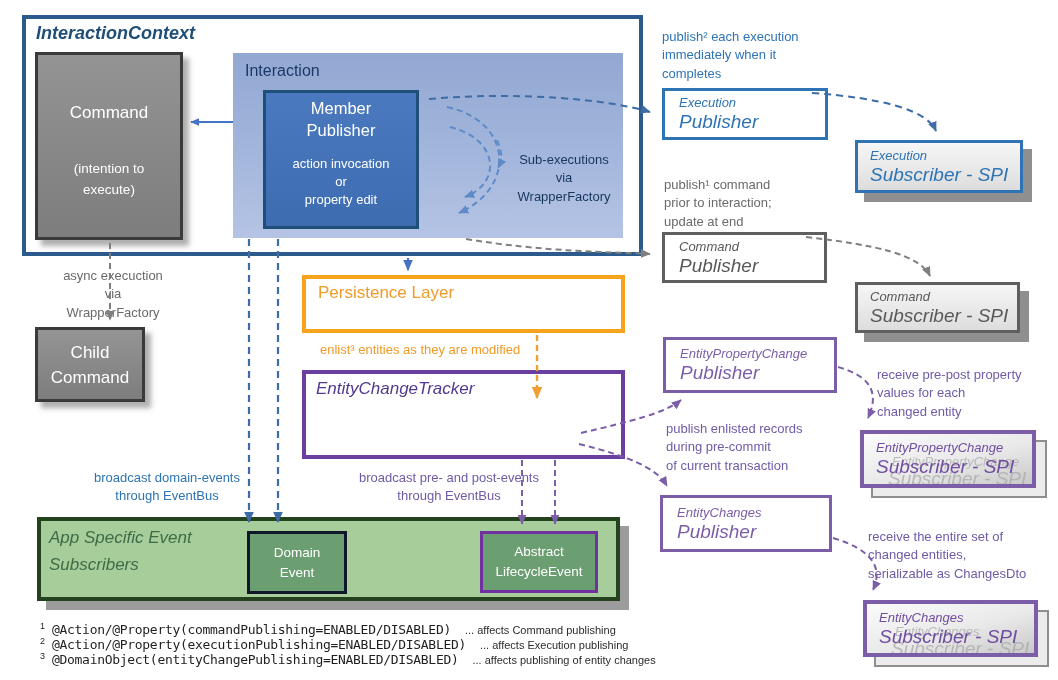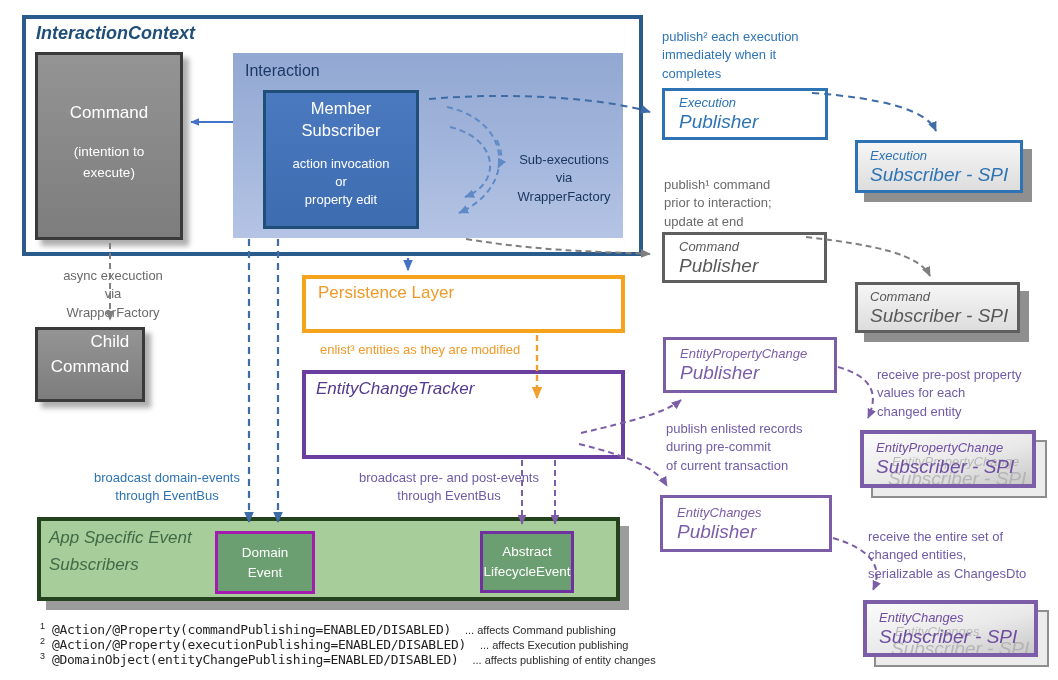--- a/index.html
+++ b/index.html
@@ -14,35 +14,35 @@
   .interaction-box{background:linear-gradient(180deg,#92A8D2 0%,#A3B6DC 55%,#B5C4E5 100%);}
   .interaction-title{font-size:16px;color:#1B3966;}
   .member-box{background:linear-gradient(180deg,#4B79BF,#3E6CB1);border:3px solid #1F4E79;
               display:flex;flex-direction:column;align-items:center;color:#fff;padding-top:5px;}
   .member-title{font-size:16.5px;line-height:1.32;text-align:center;}
   .member-body{font-size:13px;line-height:1.4;text-align:center;margin-top:13px;}
   .gray-box{background:linear-gradient(180deg,#949494,#7D7D7D);border:3px solid #3A3A3A;
             color:#fff;display:flex;flex-direction:column;align-items:center;
             box-shadow:6px 6px 5px rgba(110,110,110,.55);}
   .cmd-title{font-size:17px;margin-top:48px;}
-  .cmd-sub{font-size:13.5px;line-height:1.55;text-align:center;margin-top:19px;}
-  .child-label{font-size:17px;line-height:1.45;text-align:right;}
+  .cmd-sub{font-size:13.5px;line-height:1.55;text-align:center;margin-top:36px;}
+  .child-label{font-size:17px;line-height:1.45;text-align:center;margin-top:11px;}
 
   .persistence-box{background:#fff;border:4px solid #F5A21D;}
   .persistence-title{font-size:17px;color:#F09A28;}
   .tracker-box{background:#fff;border:4px solid #6B3FA0;}
   .tracker-title{font-size:17px;font-style:italic;color:#53398F;}
   .records-box{background:#8A61A6;border:3px solid #5A2B82;color:#fff;
                display:flex;align-items:center;justify-content:center;font-size:15.5px;}
 
   .green-box{background:#A7CD9B;border:4px solid #24421D;box-shadow:9px 9px 0 #9C9C9C;}
   .green-title{font-size:17px;font-style:italic;color:#3E6B46;line-height:1.6;}
   .sage-box{background:#6B9E71;color:#fff;display:flex;align-items:center;justify-content:center;
             text-align:center;font-size:13.5px;line-height:1.45;}
-  .b-blue{border:3px solid #a21caf;}
+  .b-blue{border:3px solid #0f172a;margin-left:32px;}
   .b-purple{border:3px solid #7030A0;}
 
   
   .pub{background:#fff;display:flex;flex-direction:column;justify-content:center;padding-left:14px;}
   .pub-type{font-size:13px;font-style:italic;}
   .pub-role{font-size:19px;font-style:italic;margin-top:1px;}
   .pub.blue{border:3.5px solid #2E74B5;color:#2E74B5;}
   .pub.gray{border:3.5px solid #5F5F5F;color:#595959;}
   .pub.purple{border:3.5px solid #7B5EA7;color:#7B5EA7;}
   .sub-flat{display:flex;flex-direction:column;justify-content:center;padding-left:12px;
@@ -90,21 +90,21 @@
     <span class="cmd-title">Command</span>
     <span class="cmd-sub pre">(intention to
 execute)</span>
   </div>
 
   <div class="abs interaction-box" style="left:233px;top:53px;width:390px;height:185px;"></div>
   <div class="abs interaction-title" style="left:245px;top:62px;">Interaction</div>
 
   <div class="abs member-box" style="left:263px;top:90px;width:156px;height:139px;">
     <span class="member-title pre">Member
-Subscriber</span>
+Publisher</span>
     <span class="member-body pre">action invocation
 or
 property edit</span>
   </div>
 
   <div class="abs note n-navy pre" style="left:498px;top:151px;width:132px;">Sub-executions
 via
 WrapperFactory</div>
 
   <div class="abs note n-gray pre center" style="left:33px;top:267px;width:160px;">async execuction
@@ -127,21 +127,21 @@
   <div class="abs note n-purple pre center" style="left:342px;top:469px;width:214px;">broadcast pre- and post-events
 through EventBus</div>
 
   <div class="abs green-box" style="left:37px;top:517px;width:583px;height:84px;"></div>
   <div class="abs green-title pre" style="left:49px;top:524px;">App Specific Event
 Subscribers</div>
   <div class="abs sage-box b-blue pre" style="left:215px;top:531px;width:100px;height:63px;">
     <span class="pre">Domain
 Event</span>
   </div>
-  <div class="abs sage-box b-purple pre" style="left:480px;top:531px;width:94px;height:62px;">
+  <div class="abs sage-box b-purple pre" style="left:480px;top:531px;width:118px;height:62px;">
     <span class="pre">Abstract
 LifecycleEvent</span>
   </div>
 
   <div class="abs note n-gray pre" style="left:664px;top:176px;width:160px;">publish¹ command
 prior to interaction;
 update at end</div>
   <div class="abs note n-blue pre" style="left:662px;top:28px;width:185px;">publish² each execution
 immediately when it
 completes</div>

